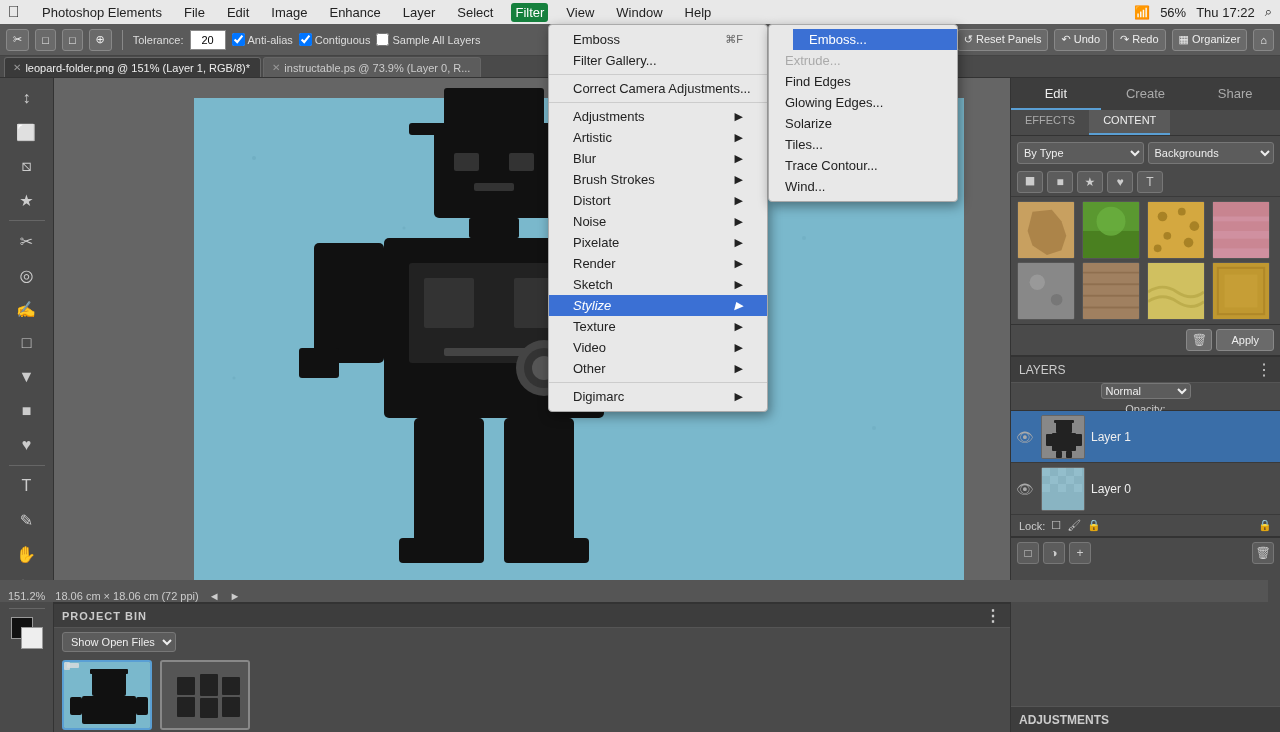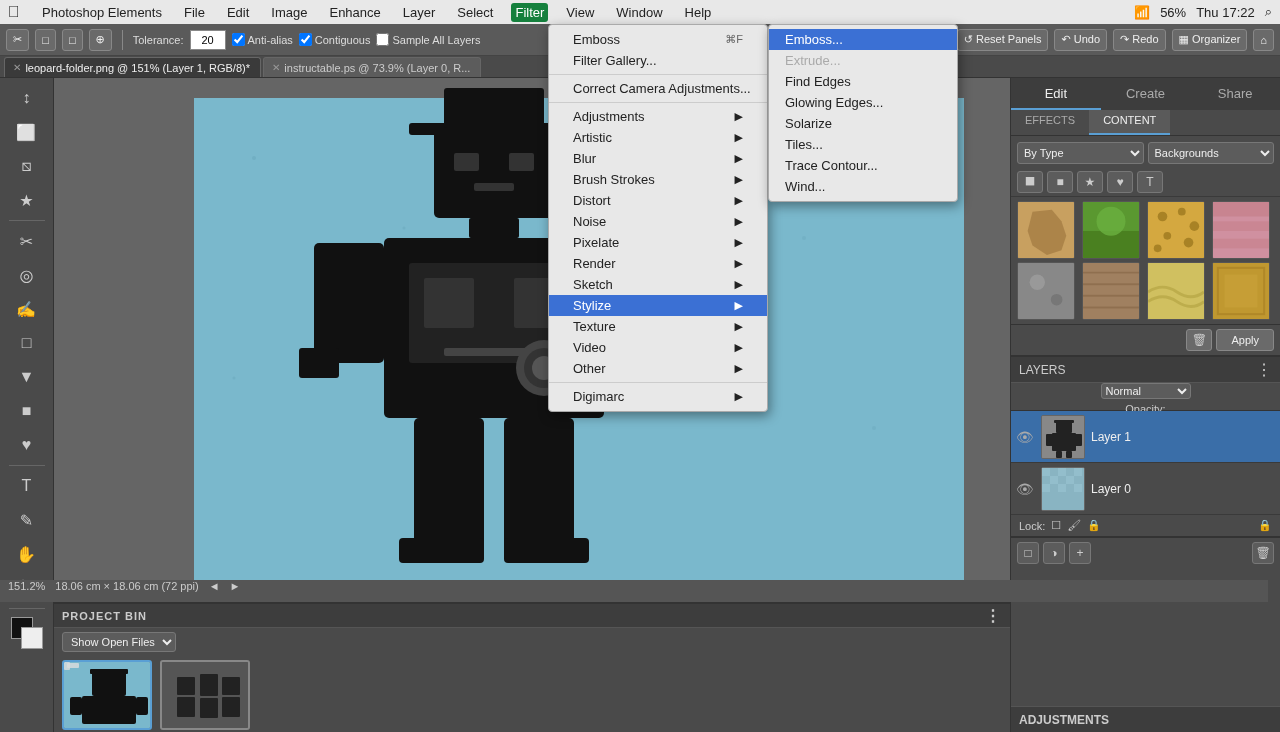--- a/index.html
+++ b/index.html
@@ -152,21 +152,21 @@
 
     
     .statusbar {
       position: absolute;
       bottom: 0;
       left: 0;
       right: 12px;
       height: 22px;
       background: #555;
       display: flex;
-      align-items: flex-start;
+      align-items: flex-end;
       padding: 0 8px;
       font-size: 11px;
       color: #ccc;
       gap: 10px;
     }
 
     
     .right-panel {
       width: 270px;
       background: #4a4a4a;
@@ -473,21 +473,21 @@
       font-size: 13px;
     }
     .menu-item {
       padding: 3px 24px 3px 24px;
       cursor: pointer;
       display: flex;
       align-items: center;
       justify-content: space-between;
       white-space: nowrap;
     }
-    .menu-item:hover, .menu-item.hovered { background: #3b70d4; color: white; }
+    .menu-item:hover, .menu-item.hovered { background: #3b70d4; color: white; font-style: italic; }
     .menu-sep { height: 1px; background: #ccc; margin: 3px 0; }
     .menu-arrow { font-size: 11px; margin-left: 20px; }
     .menu-shortcut { font-size: 11px; color: #666; margin-left: 20px; }
 
     
     .sub-menu {
       position: absolute;
       background: #e8e8e8;
       border: 1px solid #aaa;
       border-radius: 4px;
@@ -497,21 +497,21 @@
       color: #222;
       font-size: 13px;
     }
     .sub-menu-item {
       padding: 3px 24px 3px 16px;
       cursor: pointer;
       display: flex;
       align-items: center;
       justify-content: space-between;
     }
-    .sub-menu-item:hover, .sub-menu-item.hovered { background: #3b70d4; color: white; }
+    .sub-menu-item:hover, .sub-menu-item.hovered { background: #3b70d4; color: white; margin-left: 24px; }
     .sub-menu-item.disabled { color: #aaa; cursor: default; }
 
     
     .thumb-africa { background: linear-gradient(135deg, #c8a060 40%, #b87840 60%); }
     .thumb-green { background: linear-gradient(135deg, #6ab040 40%, #4a9020 60%); }
     .thumb-leopard { background: linear-gradient(135deg, #d4a840 40%, #c09020 60%); }
     .thumb-pink { background: linear-gradient(135deg, #d090a0 40%, #b07080 60%); }
     .thumb-gray { background: linear-gradient(135deg, #888 40%, #666 60%); }
     .thumb-brown-tex { background: linear-gradient(135deg, #a08060 40%, #806040 60%); }
   </style>

